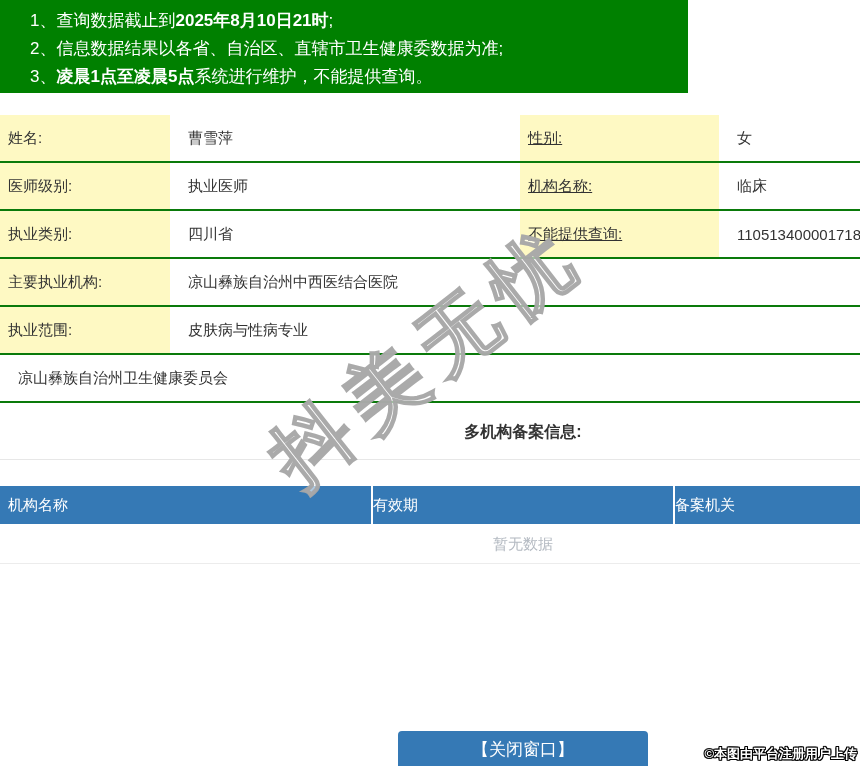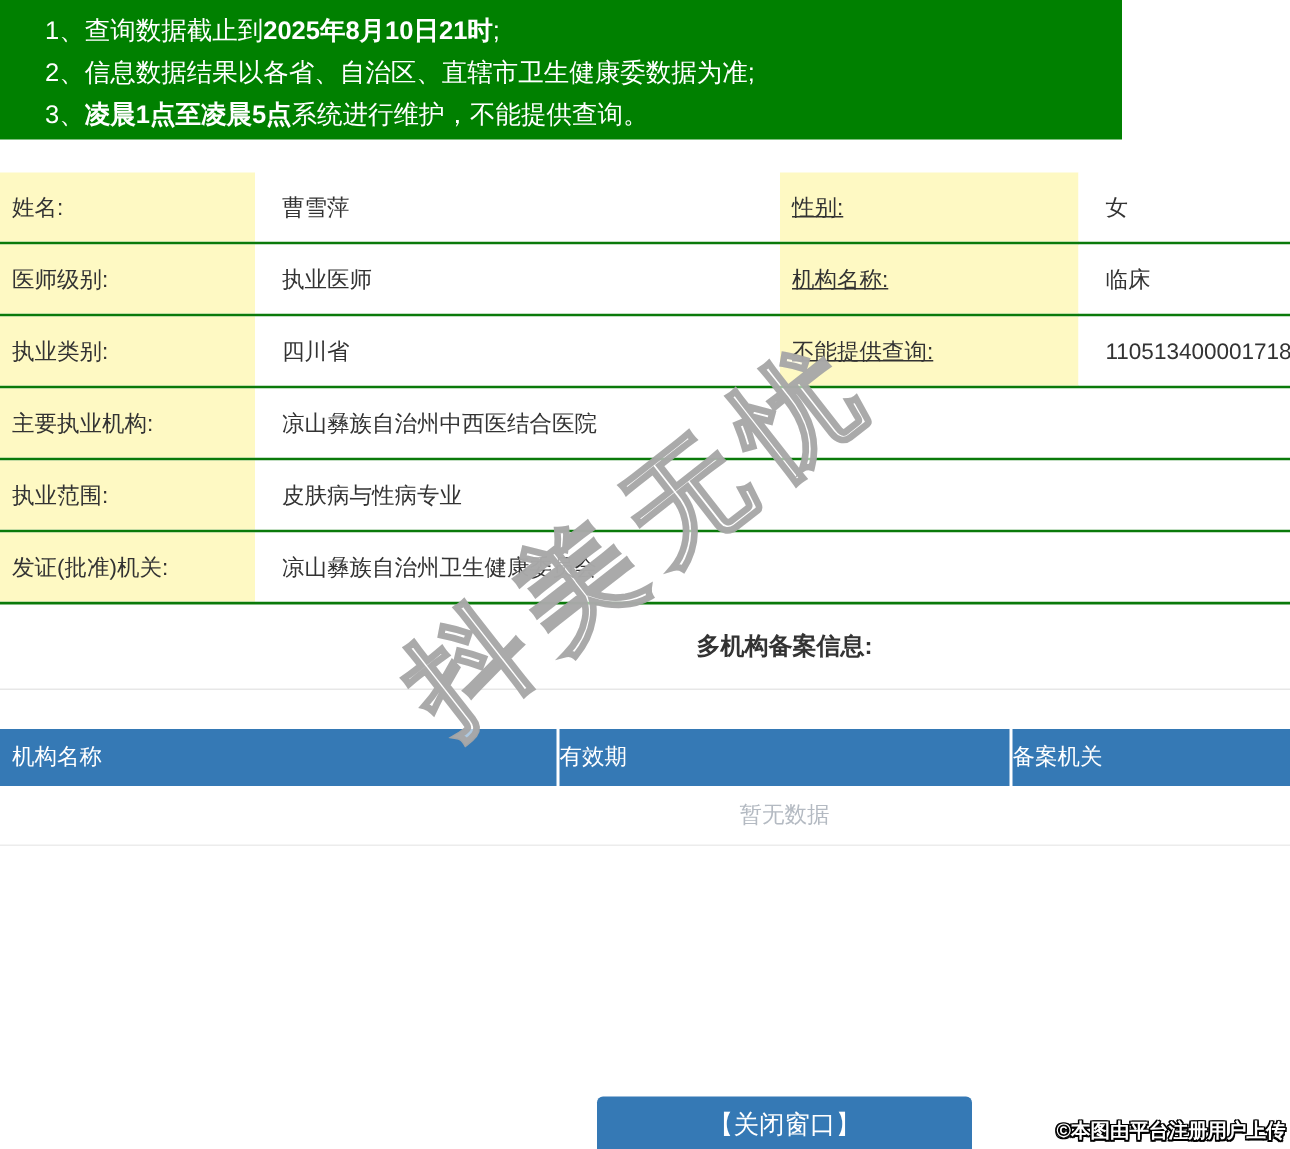--- a/index.html
+++ b/index.html
@@ -3,21 +3,21 @@
 <meta charset="utf-8">
 <style>
   * { margin:0; padding:0; box-sizing:border-box; }
   html,body { width:860px; height:766px; }
   body {
     position:relative; overflow:hidden; background:#fff;
     font-family:"Liberation Sans", sans-serif; color:#333;
   }
   
   .banner {
-    width:748px; height:93px; background:#008000;
+    width:688px; height:93px; background:#008000;
     padding:7px 0 0 30px;
   }
   .notice-line { color:#fff; font-size:17px; line-height:28px; white-space:nowrap; }
   .notice-line b { font-weight:bold; }
   
   .content { width:1046px; }
   .spacer { height:22px; }
   .irow {
     display:flex; align-items:stretch; height:48px;
     border-bottom:2px solid #0a7a0a;
@@ -106,21 +106,20 @@
     </div>
     <div class="irow">
       <div class="cell label w170">主要执业机构:</div>
       <div class="cell value grow">凉山彝族自治州中西医结合医院</div>
     </div>
     <div class="irow">
       <div class="cell label w170">执业范围:</div>
       <div class="cell value grow">皮肤病与性病专业</div>
     </div>
     <div class="irow">
-      <div class="cell label w170">发证(批准)机关:</div>
       <div class="cell value grow">凉山彝族自治州卫生健康委员会</div>
     </div>
   </div>
 
   <div class="section-title">多机构备案信息:</div>
   <div class="gap26"></div>
   <div class="bh">
     <div class="bcell c1">机构名称</div>
     <div class="bcell c2">有效期</div>
     <div class="bcell c3">备案机关</div>

